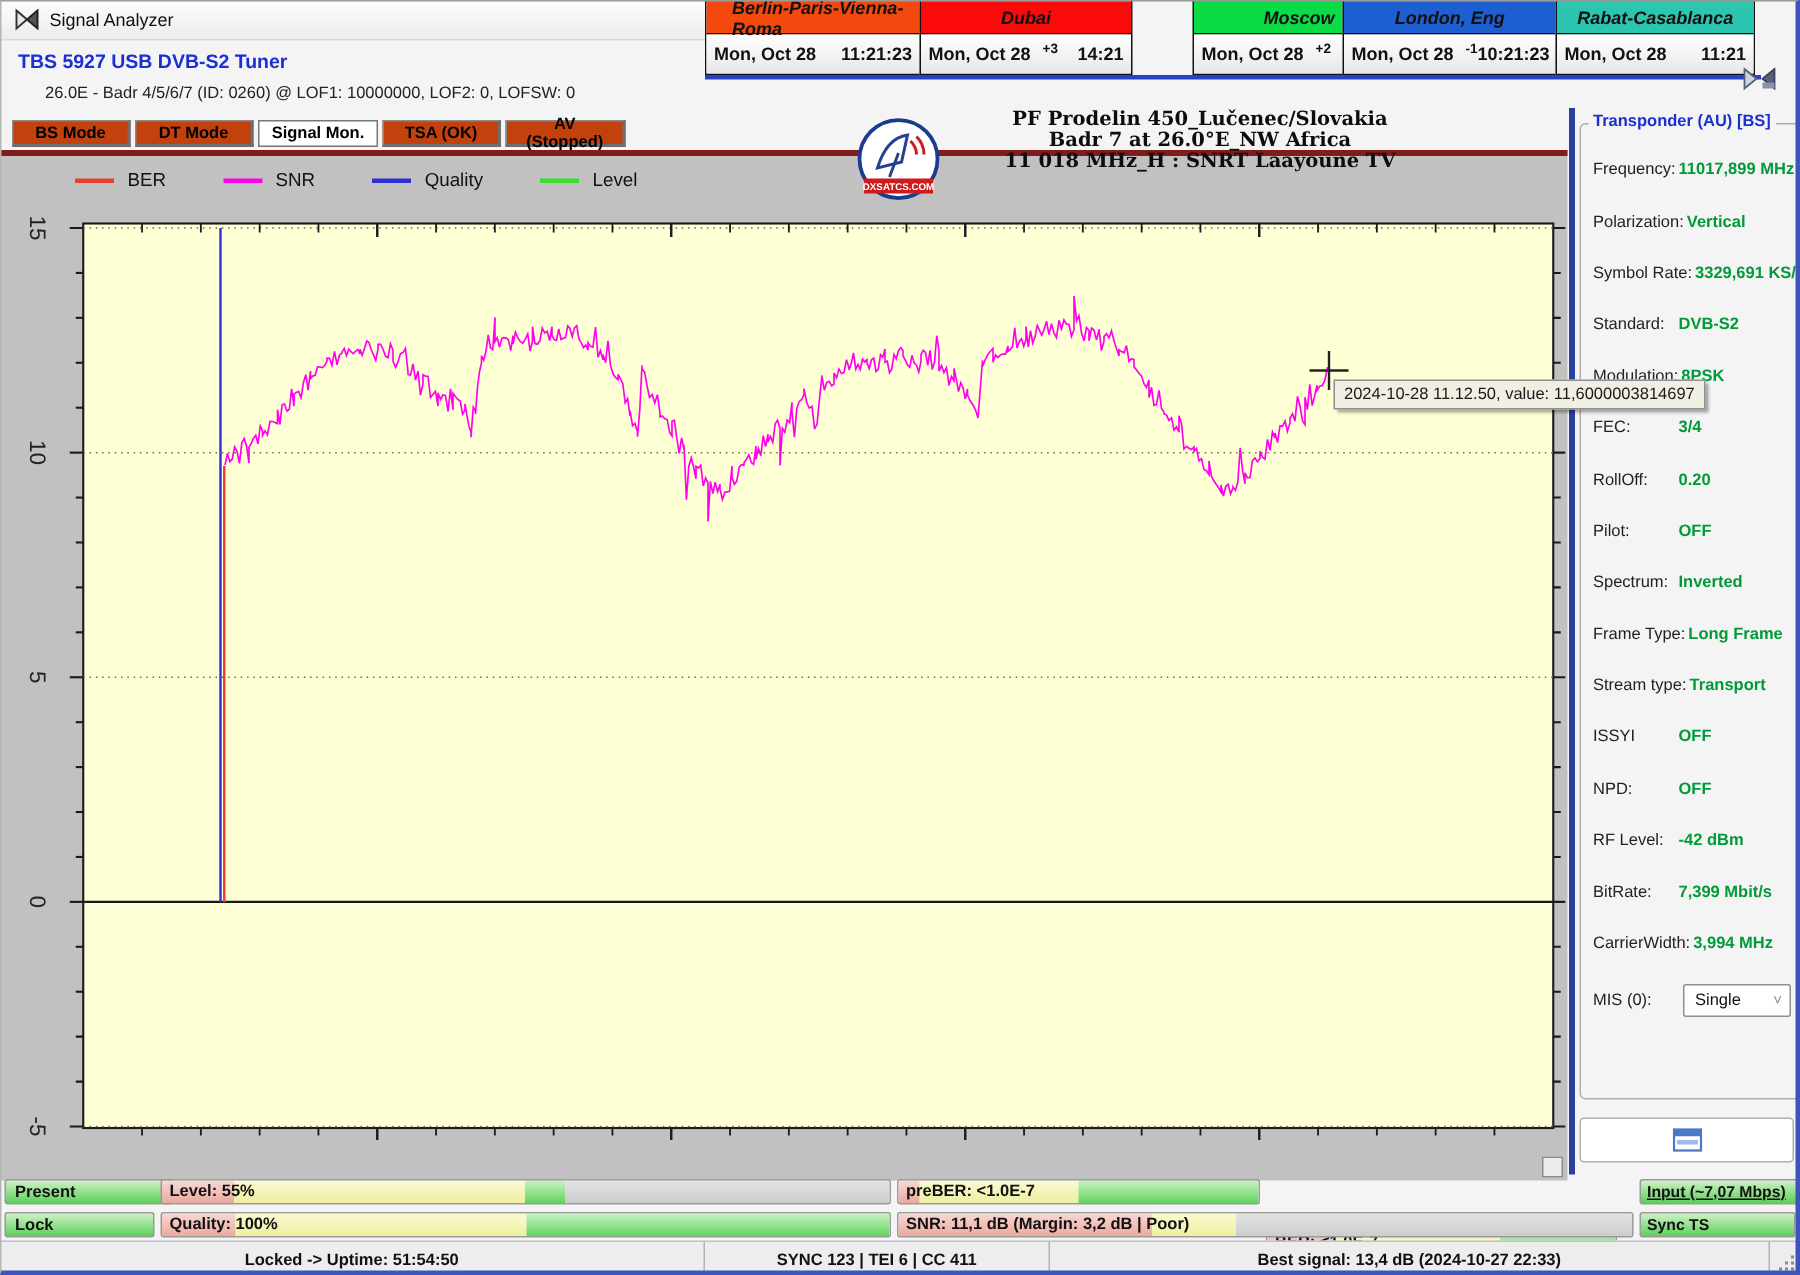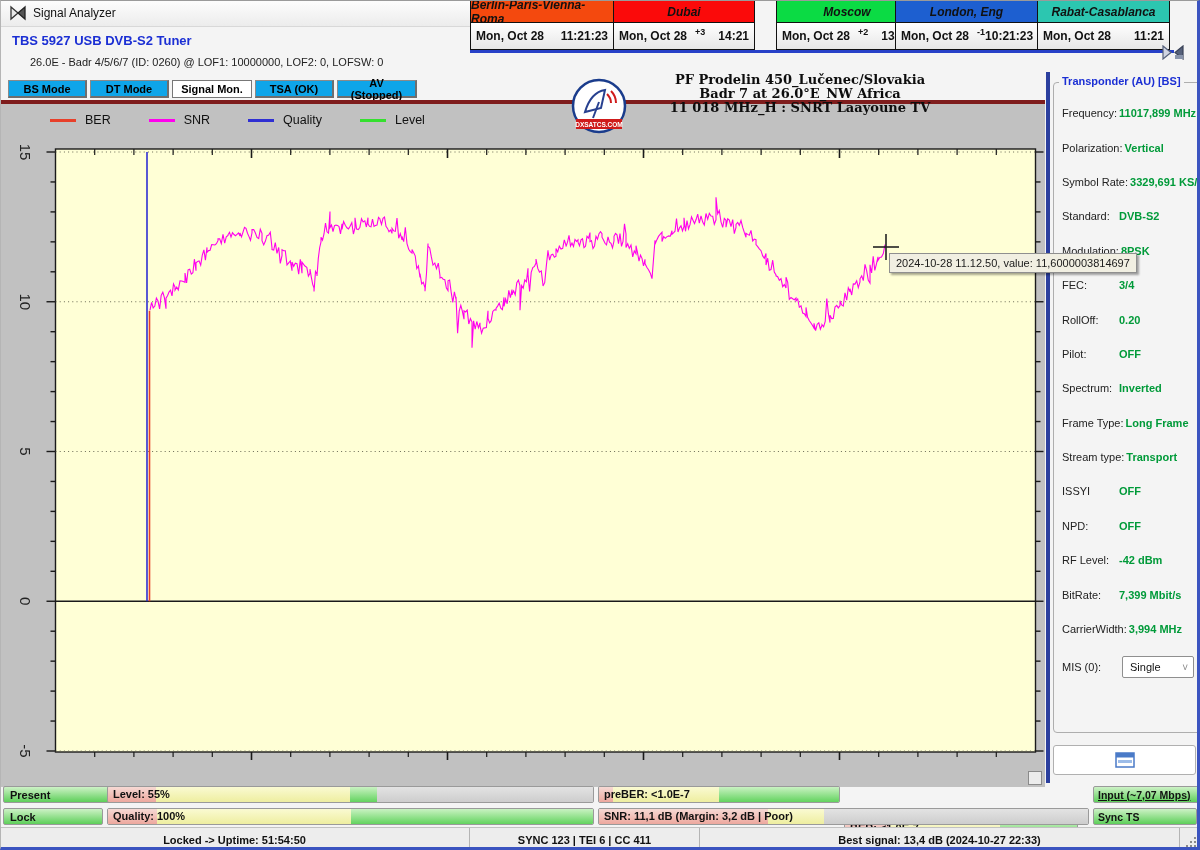--- a/index.html
+++ b/index.html
@@ -17,21 +17,21 @@
   .clock-cell{position:absolute;top:0;height:50px;border:1px solid #111;box-sizing:border-box;background:#fff;}
   .clock-city{height:22px;display:flex;align-items:center;justify-content:center;
               font-size:12px;font-weight:bold;font-style:italic;border-bottom:1px solid #111;box-sizing:border-box;}
   .clock-time{height:26px;display:flex;align-items:center;padding:0 5px;background:linear-gradient(#ffffff,#e7e7e7);
               font-size:12px;font-weight:bold;}
   .clock-date{flex:0 0 auto;}
   .clock-off{font-size:9px;font-weight:bold;margin-left:8px;position:relative;top:-4px;}
   .clock-hhmm{margin-left:auto;}
   .clock-underline{left:470px;top:50px;width:704px;height:3px;background:#2741c8;}
   
-  .mode-btn{position:absolute;top:80px;height:18px;background:#0ea5e9;border:1px solid #8a8a8a;
+  .mode-btn{position:absolute;top:80px;height:18px;background:#c2410c;border:1px solid #8a8a8a;
             border-right:2px solid #6e6e6e;border-bottom:2px solid #6e6e6e;
             font-size:11px;font-weight:bold;font-family:"Liberation Sans",sans-serif;
             display:flex;align-items:center;justify-content:center;cursor:default;box-sizing:border-box;}
   .mode-btn.active{background:#ffffff;border:1px solid #777;}
   
   .chart-region{left:0;top:100px;width:1045px;height:683px;background:#c1c1c1;border-top:4px solid #7f1d1d;}
   .legend{position:absolute;left:50px;top:9px;display:flex;align-items:center;gap:14px;}
   .legend-item{display:flex;align-items:center;}
   .legend-line{width:26px;height:3px;margin-right:9px;}
   .legend-label{font-size:12.5px;color:#111;margin-right:24px;}
@@ -87,35 +87,35 @@
     <polygon points="15,2 8,8 15,14" fill="#555" stroke="#222" stroke-width="1.3"></polygon>
   </svg>
   <span class="ttl">Signal Analyzer</span>
 </div>
 
 <div class="abs tuner-name">TBS 5927 USB DVB-S2 Tuner</div>
 <div class="abs tuner-details">26.0E - Badr 4/5/6/7 (ID: 0260) @ LOF1: 10000000, LOF2: 0, LOFSW: 0</div>
 
 <div id="clocks">
     <div class="clock-cell" style="left: 470px; width: 144px;">
-      <div class="clock-city" style="background: rgb(244, 73, 14);">Berlin-Paris-Vienna-Roma</div>
+      <div class="clock-city" style="background: rgb(244, 73, 14); padding-left: 17px;">Berlin-Paris-Vienna-Roma</div>
       <div class="clock-time">
         <div class="clock-date">Mon, Oct 28</div>
         <div class="clock-hhmm">11:21:23</div>
       </div>
     </div>
     <div class="clock-cell" style="left: 613px; width: 142px;">
       <div class="clock-city" style="background: rgb(251, 10, 10); text-align: right;">Dubai</div>
       <div class="clock-time">
         <div class="clock-date">Mon, Oct 28</div>
         <div class="clock-off">+3</div>
         <div class="clock-hhmm">14:21</div>
       </div>
     </div>
-    <div class="clock-cell" style="left: 776px; width: 142px;">
+    <div class="clock-cell" style="left: 795px; width: 142px;">
       <div class="clock-city" style="background: rgb(11, 219, 68);">Moscow</div>
       <div class="clock-time">
         <div class="clock-date">Mon, Oct 28</div>
         <div class="clock-off">+2</div>
         <div class="clock-hhmm">13:21</div>
       </div>
     </div>
     <div class="clock-cell" style="left: 895px; width: 143px;">
       <div class="clock-city" style="background: rgb(29, 95, 208);">London, Eng</div>
       <div class="clock-time">

